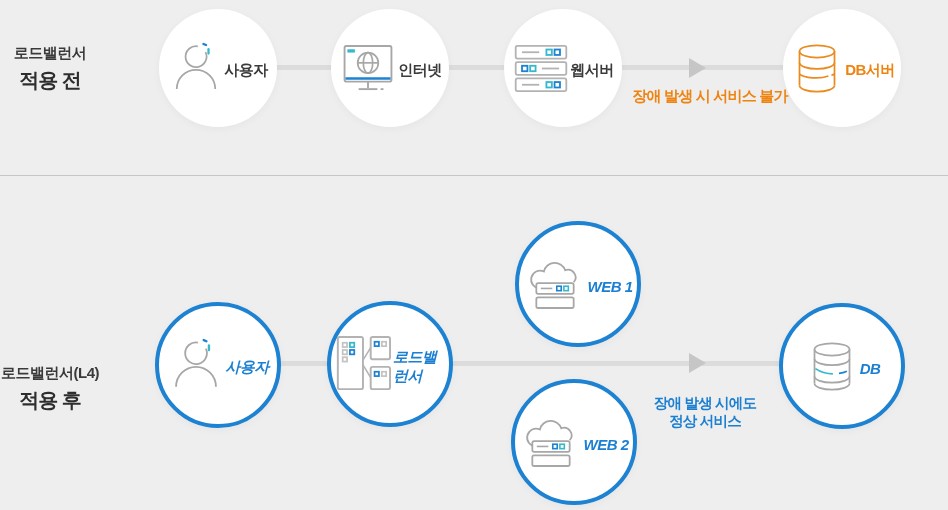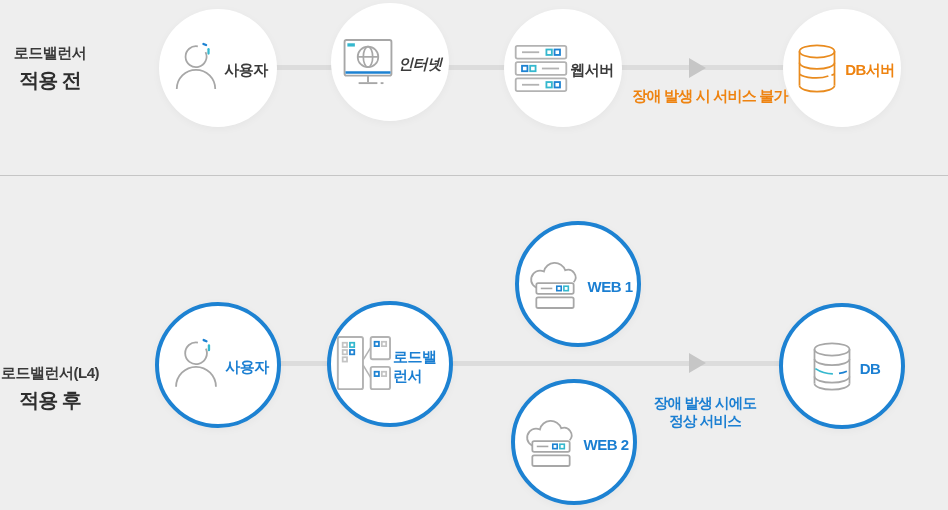--- a/index.html
+++ b/index.html
@@ -9,21 +9,21 @@
   .side-title{position:absolute;left:0;width:100px;text-align:center;z-index:2;color:#333;}
   .side-title .small{font-size:15px;font-weight:600;letter-spacing:-0.5px;color:#3a3a3a;}
   .side-title .big{font-size:20px;font-weight:700;letter-spacing:-1px;margin-top:4px;color:#2e2e2e;}
 
   .connector{position:absolute;height:5px;background:#dcdcdc;z-index:0;}
   .arrowhead{position:absolute;width:0;height:0;border-top:10px solid transparent;border-bottom:10px solid transparent;border-left:17px solid #c6c6c6;z-index:0;}
   .divider{position:absolute;left:0;top:175px;width:948px;height:1px;background:#c5c5c5;}
 
   .node{position:absolute;border-radius:50%;background:#ffffff;display:flex;flex-direction:row;align-items:center;justify-content:center;z-index:1;box-shadow:0 2px 8px rgba(0,0,0,0.04);}
   .node.top{width:118px;height:118px;}
-  .node.bottom{width:126px;height:126px;border:4px solid #1d82d2;box-sizing:border-box;}
+  .node.bottom{width:126px;height:126px;border:4px solid #1d82d2;box-sizing:border-box;font-style:italic;}
   .node .lbl{font-size:15px;font-weight:700;letter-spacing:-0.5px;margin-top:5px;color:#3b3b3b;}
   .node .lbl.blue{color:#1b7fd2;}
   .node .lbl.orange{color:#ee8310;}
 
   .caption{position:absolute;text-align:center;font-weight:700;letter-spacing:-0.8px;z-index:2;}
   .caption.orange{color:#ee8310;font-size:15px;}
   .caption.blue{color:#1b7fd2;font-size:14.5px;line-height:18px;}
 
   svg{display:block;}
 </style>
@@ -45,21 +45,21 @@
       <svg viewBox="0 0 64 64" width="56" height="56" fill="none">
         <path d="M42.9 13.9 A12 12 0 1 1 34.1 7.2" stroke="#a7a7a7" stroke-width="2"></path>
         <path d="M10 56 A22 22 0 0 1 54 56" stroke="#a7a7a7" stroke-width="2"></path>
         <line x1="40.5" y1="4.5" x2="43.5" y2="5.8" stroke="#1d82d2" stroke-width="2.6" stroke-linecap="round"></line>
         <line x1="46.3" y1="10.5" x2="46.3" y2="15.5" stroke="#35b8ce" stroke-width="2.6" stroke-linecap="round"></line>
       </svg>
     </span>
     <div class="lbl">사용자</div>
   </div>
 
-  <div class="node top" style="left:331px;top:3px;font-style:italic;">
+  <div class="node top" style="left:331px;top:9px;">
     <span>
       <svg viewBox="0 0 64 56" width="60" height="53" fill="none">
         <rect x="7" y="4" width="50" height="38" rx="2" stroke="#a7a7a7" stroke-width="2" fill="#fff"></rect>
         <rect x="10" y="7.5" width="8" height="3.5" fill="#35b8ce"></rect>
         <circle cx="32" cy="22" r="11" stroke="#a7a7a7" stroke-width="1.8"></circle>
         <ellipse cx="32" cy="22" rx="5" ry="11" stroke="#a7a7a7" stroke-width="1.8"></ellipse>
         <line x1="21" y1="22" x2="43" y2="22" stroke="#a7a7a7" stroke-width="1.8"></line>
         <line x1="8" y1="38.6" x2="56" y2="38.6" stroke="#1d82d2" stroke-width="2.6"></line>
         <line x1="32" y1="42" x2="32" y2="49" stroke="#a7a7a7" stroke-width="2"></line>
         <line x1="22" y1="50" x2="42" y2="50" stroke="#a7a7a7" stroke-width="2"></line>

